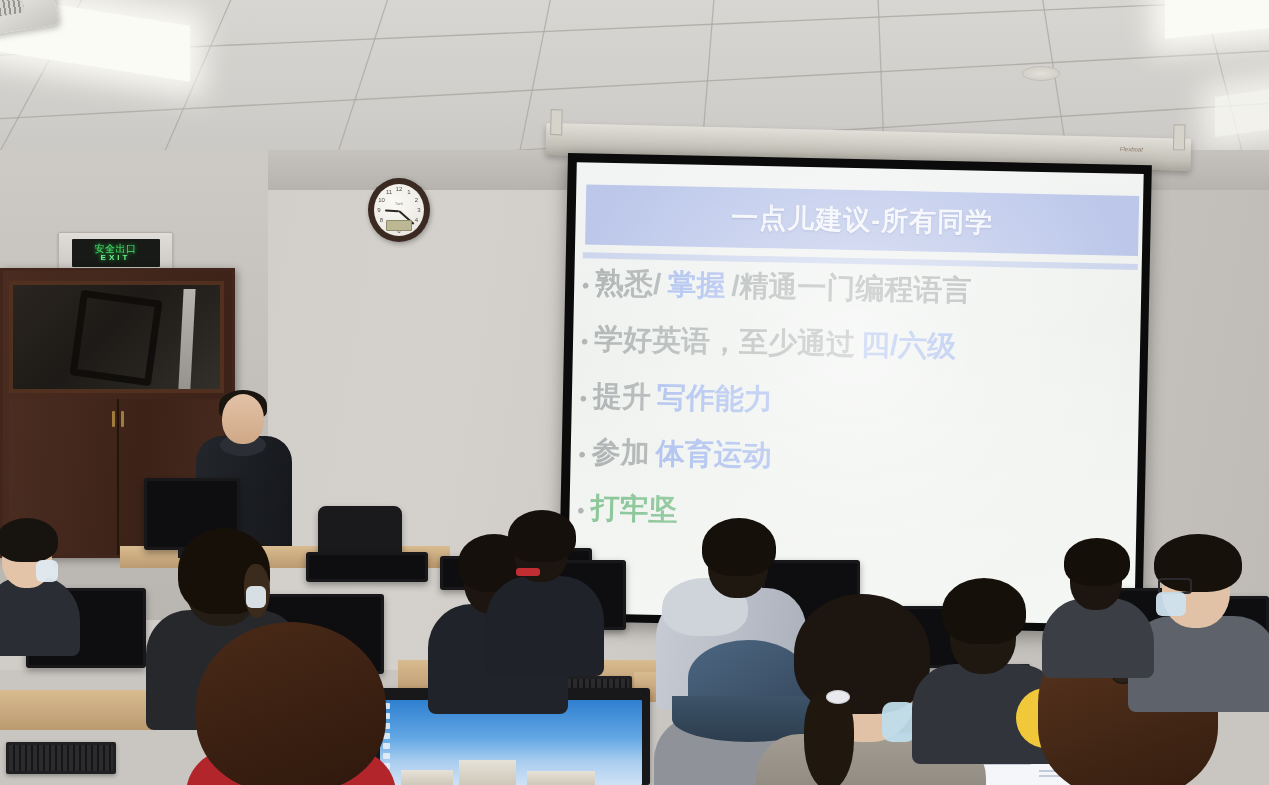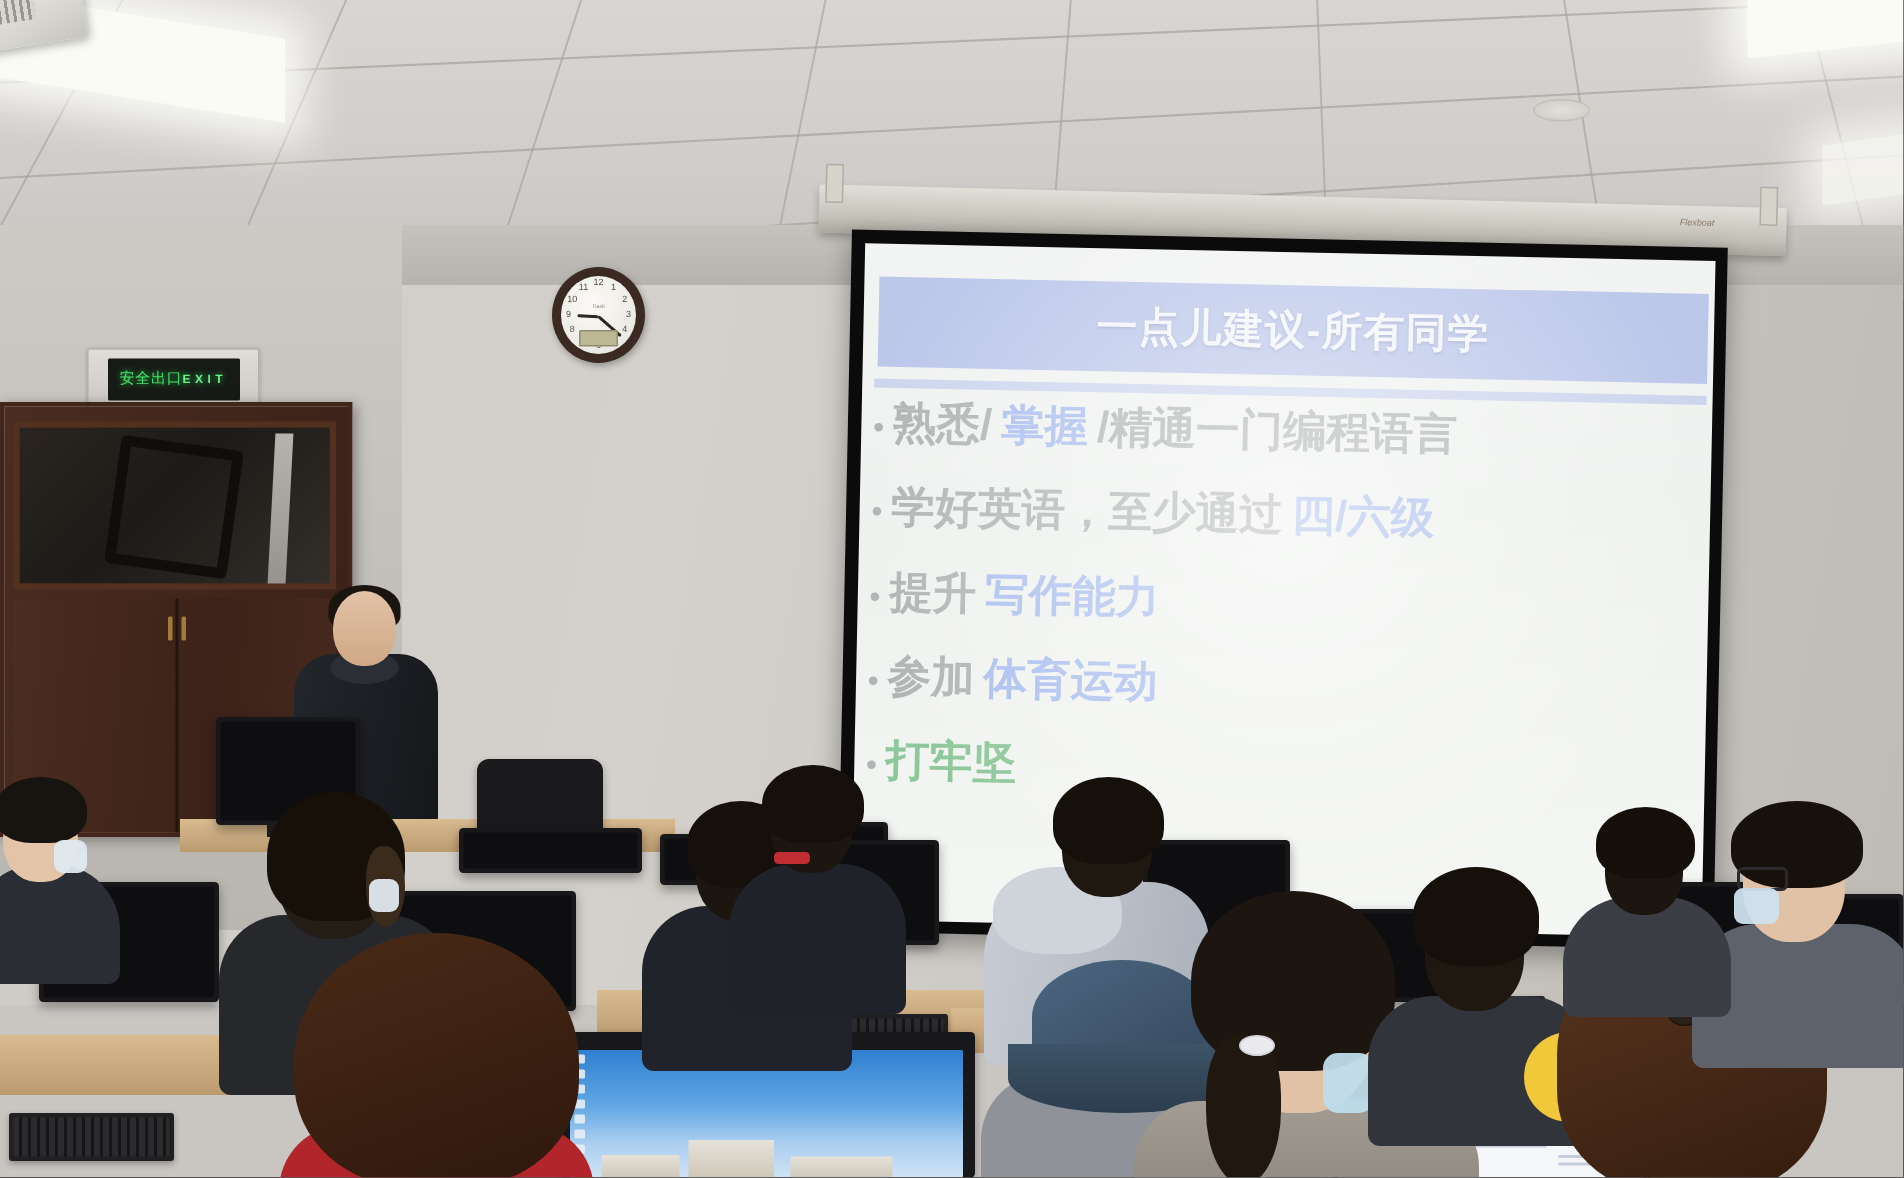--- a/index.html
+++ b/index.html
@@ -57,21 +57,21 @@
   
   .exit-sign{
     position:absolute;left:58px;top:232px;width:113px;height:40px;
     background:linear-gradient(#e0ddd8,#cbc8c3);
     border:1px solid #b4b1ab;border-radius:2px;
     display:flex;align-items:center;justify-content:center;
     box-shadow:0 1px 3px rgba(0,0,0,.2);
   }
   .exit-inner{
     width:88px;height:28px;background:#171a16;border-radius:1px;
-    display:flex;flex-direction:row;align-items:center;justify-content:center;
+    display:flex;flex-direction:column;align-items:center;justify-content:center;
     line-height:1;
   }
   .exit-cn{color:#47e06a;font-size:10px;letter-spacing:.5px;text-shadow:0 0 4px #2ad64f;}
   .exit-en{color:#6cf08c;font-size:8px;font-weight:bold;letter-spacing:3px;text-shadow:0 0 4px #2ad64f;}
 
   
   .clock{
     position:absolute;left:368px;top:178px;width:62px;height:64px;
     border-radius:50%;
     background:#3a2a22;

